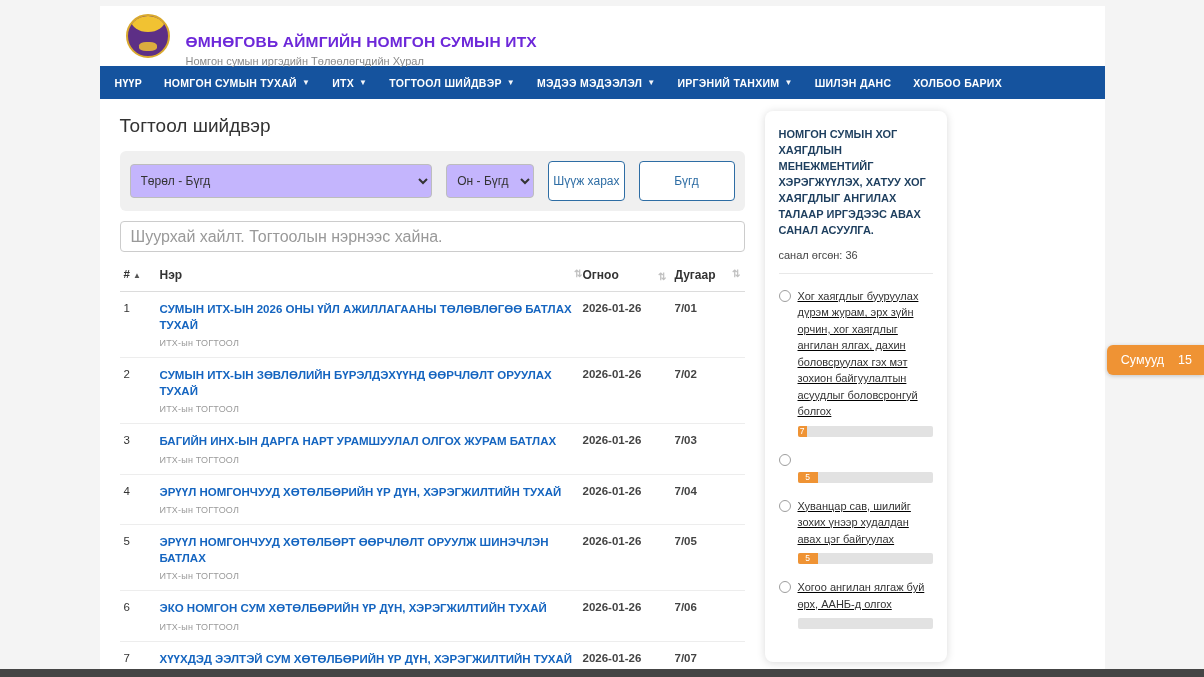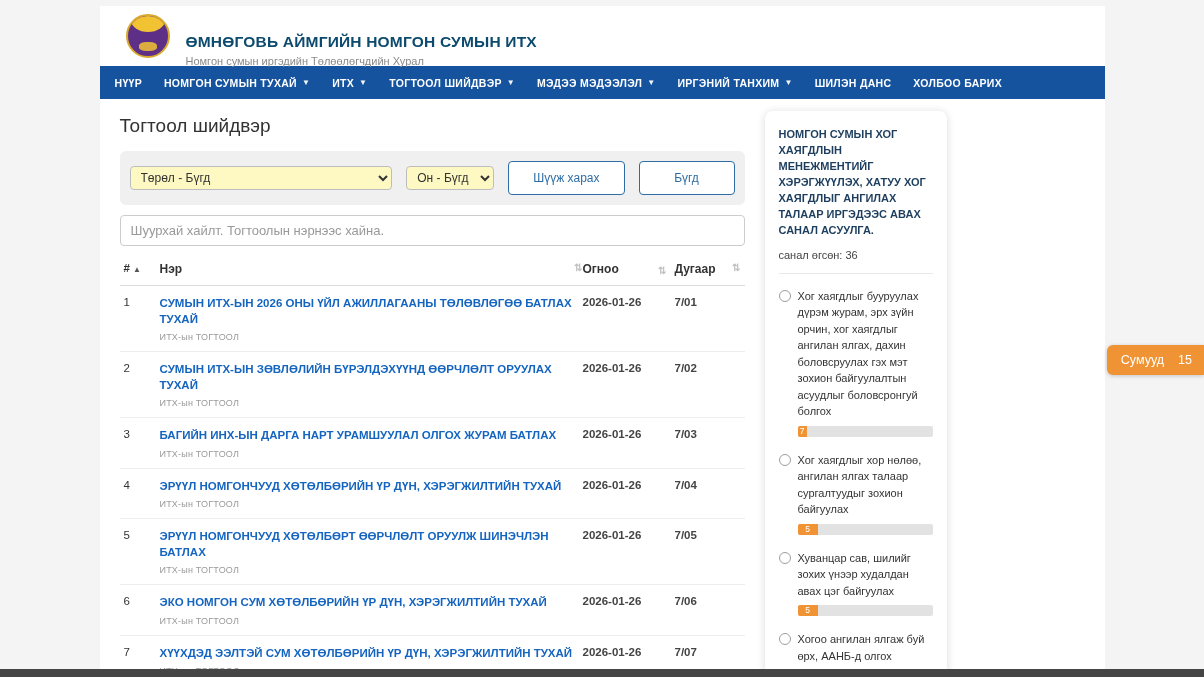--- a/index.html
+++ b/index.html
@@ -6,44 +6,44 @@
   html,body { width:1204px; height:677px; overflow:hidden; }
   body { background:#f4f4f4; font-family:"Liberation Sans", sans-serif; position:relative; }
 
   .page-container { width:1005px; margin:6px auto 0; background:#ffffff; min-height:671px; position:relative; }
 
   
   .site-header { height:60px; display:flex; align-items:center; padding-left:26px; gap:16px; background:#fff; }
   .logo { position:relative; width:44px; height:44px; border-radius:50%; background:#5d2f86; border:2px solid #d9a92e; overflow:hidden; flex:none; }
   .logo::before { content:""; position:absolute; top:-8px; left:3px; right:3px; height:24px; border-radius:50%; background:#f1c232; }
   .logo::after { content:""; position:absolute; bottom:5px; left:50%; transform:translateX(-50%); width:18px; height:9px; border-radius:40%; background:#f1c232; opacity:.85; }
-  .site-title { font-size:15.5px; font-weight:bold; color:#0c4a6e; letter-spacing:.2px;margin-top:28px; }
+  .site-title { font-size:15.5px; font-weight:bold; color:#6d28d9; letter-spacing:.2px;margin-top:28px; }
   .site-subtitle { font-size:11px; color:#8a8a8a; margin-top:4px; }
 
   
   .main-nav { background:#15539e; height:33px; display:flex; align-items:center; padding:0 4px; }
   .nav-item { color:#fff; font-size:10.5px; font-weight:bold; letter-spacing:.3px; padding:0 11px; height:35px; display:flex; align-items:center; gap:5px; cursor:pointer; white-space:nowrap; }
   .nav-item .caret { font-size:8px; opacity:.95; }
 
   
   .content-row { display:flex; align-items:flex-start; padding:12px 0 0 20px; }
   .main-col { width:625px; flex:none; }
   .poll-card { width:182px; flex:none; margin-left:20px; background:#fff; border-radius:8px; box-shadow:0 1px 8px rgba(0,0,0,.15); padding:16px 14px 18px; }
 
   .page-title { font-size:19px; color:#333; font-weight:500; margin:4px 0 14px; }
 
   
   .filter-panel { background:#f0f0f0; border-radius:6px; padding:10px; display:flex; align-items:center; gap:14px; }
-  .filter-panel select { height:24px; border:1px solid #bdbdbd; border-radius:4px; background:#fef9c3; font-size:12px; color:#333; padding:0 6px; font-family:inherit; }
+  .filter-panel select { height:34px; border:1px solid #bdbdbd; border-radius:4px; background:#c4b5fd; font-size:12px; color:#333; padding:0 6px; font-family:inherit; }
   .select-type { flex:1; }
   .select-year { width:88px; flex:none; }
-  .btn-outline { height:34px; background:#fff; border:1px solid #2e6da4; color:#2e6da4; border-radius:4px; font-size:12px; padding:0 24px; cursor:pointer; font-family:inherit; }
+  .btn-outline { height:40px; background:#fff; border:1px solid #2e6da4; color:#2e6da4; border-radius:4px; font-size:12px; padding:0 4px; cursor:pointer; font-family:inherit; }
   .btn-all { width:96px; flex:none; }
 
-  .search-input { width:100%; height:31px; border:1px solid #ccc; border-radius:4px; margin-top:10px; padding:0 10px; font-size:13px; color:#333; font-family:inherit; }
+  .search-input { width:100%; height:31px; border:1px solid #ccc; border-radius:4px; margin-top:10px; padding:0 10px; font-size:16px; color:#333; font-family:inherit; }
   .search-input::placeholder { color:#999; }
 
   
   .res-table { margin-top:6px; }
   .t-head { display:flex; border-bottom:1px solid #dcdcdc; padding:10px 4px 9px; font-size:12px; font-weight:bold; color:#333; }
   .t-row { display:flex; border-bottom:1px solid #ededed; padding:10px 4px 9px; align-items:flex-start; }
   .col-num { width:36px; flex:none; font-size:11.5px; color:#333; }
   .col-name { flex:1; padding-right:0; display:flex; justify-content:space-between; }
   .col-date { width:92px; flex:none; display:flex; justify-content:space-between; padding-right:8px;align-items:flex-end; }
   .col-no { width:66px; flex:none; display:flex; justify-content:space-between;text-align:right; }
@@ -51,21 +51,21 @@
   .sort-idle { font-size:10px; color:#333; opacity:.3; }
   .row-title { color:#1565c0; font-weight:bold; font-size:11.5px; line-height:1.35; text-decoration:none; display:block; }
   .row-sub { color:#9a9a9a; font-size:9px; font-weight:normal; margin-top:5px; letter-spacing:.2px; }
   .cell-date, .cell-no { font-size:11.5px; color:#444; font-weight:600; }
 
   
   .poll-title { font-size:11px; font-weight:bold; color:#1d3e5e; line-height:1.45; }
   .poll-votes { font-size:11px; color:#444; margin-top:10px; }
   .poll-divider { border:none; border-top:1px solid #e8e8e8; margin:12px 0 14px; }
   .poll-option { margin-bottom:15px; }
-  .opt-top { display:flex; align-items:flex-start; }
+  .opt-top { display:flex; align-items:flex-start;text-decoration:underline; }
   .radio { width:12px; height:12px; border:1.5px solid #9e9e9e; border-radius:50%; background:#fff; flex:none; margin:2px 7px 0 0; }
   .opt-label { font-size:11px; color:#333; line-height:1.5; }
   .opt-bar { margin:6px 0 0 19px; height:11px; background:#e2e2e2; border-radius:2px; overflow:hidden; }
   .opt-fill { height:100%; background:#ef9334; color:#fff; font-size:8.5px; line-height:11px; text-align:center; min-width:0; }
 
   
   .side-tab { position:fixed; right:0; top:345px; background:#ef9334; color:#fff; font-size:12.5px; padding:8px 12px 8px 14px; border-radius:6px 0 0 6px; display:flex; gap:14px; cursor:pointer; box-shadow:0 1px 4px rgba(0,0,0,.2); }
 
   
   .footer-strip { position:fixed; left:0; bottom:0; width:1204px; height:8px; background:#454545; }
@@ -293,21 +293,20 @@
               <span class="opt-label">Хог хаягдлыг бууруулах дүрэм журам, эрх зүйн орчин, хог хаягдлыг ангилан ялгах, дахин боловсруулах гэх мэт зохион байгуулалтын асуудлыг боловсронгуй болгох</span>
             </div>
             <div class="opt-bar">
               <div class="opt-fill" style="width: 7%;">7</div>
             </div>
           </div>
 
           <div class="poll-option">
             <div class="opt-top">
               <span class="radio"></span>
-              <span class="opt-label">Хог хаягдлыг хор нөлөө, ангилан ялгах талаар сургалтуудыг зохион байгуулах</span>
             </div>
             <div class="opt-bar">
               <div class="opt-fill" style="width: 15%;">5</div>
             </div>
           </div>
 
           <div class="poll-option">
             <div class="opt-top">
               <span class="radio"></span>
               <span class="opt-label">Хуванцар сав, шилийг зохих үнээр худалдан авах цэг байгуулах</span>

